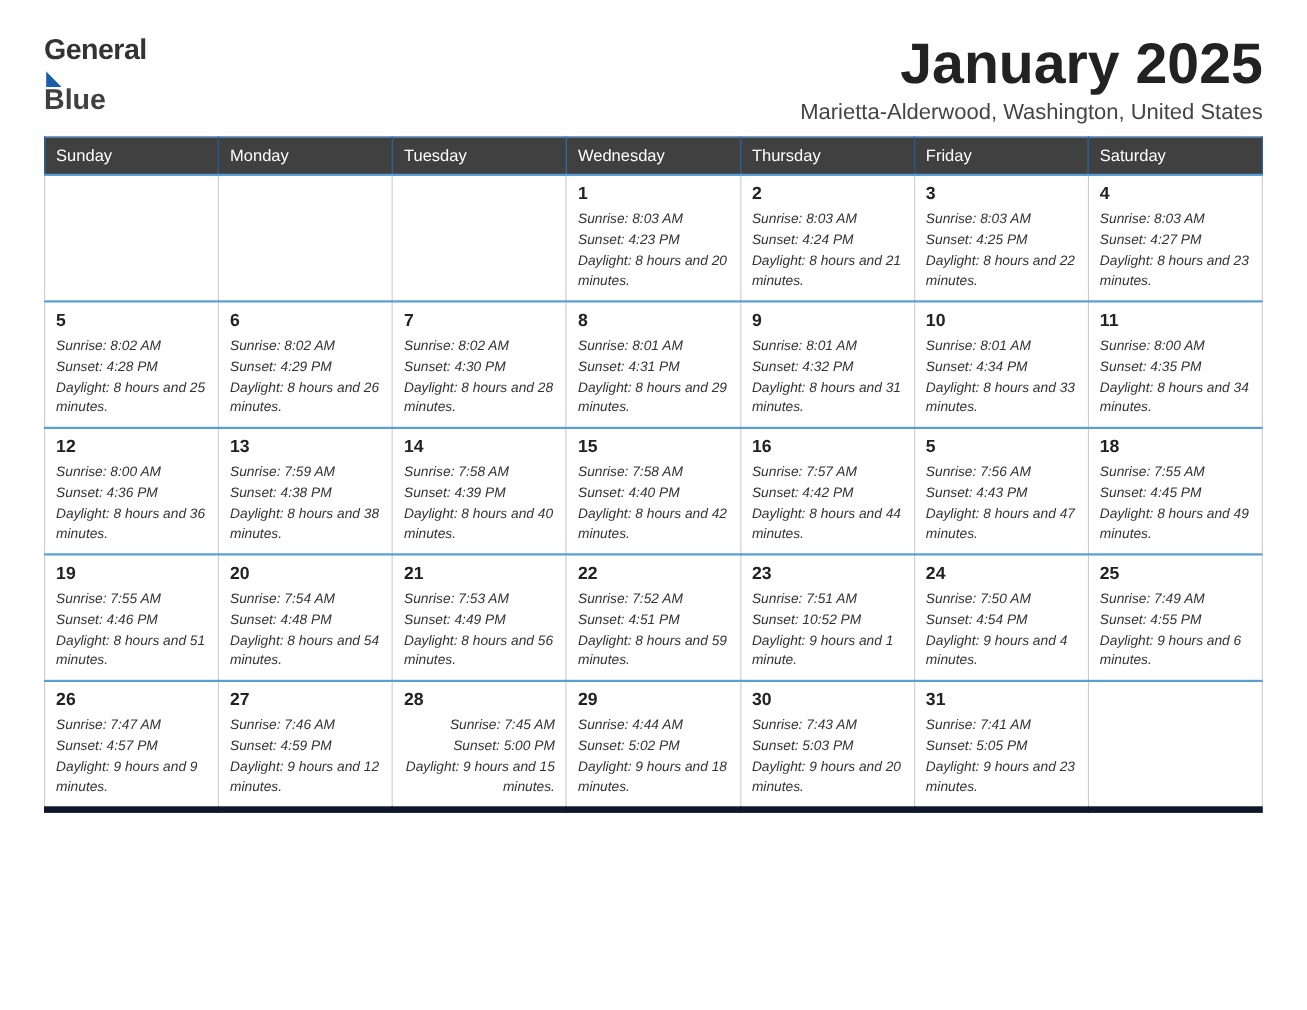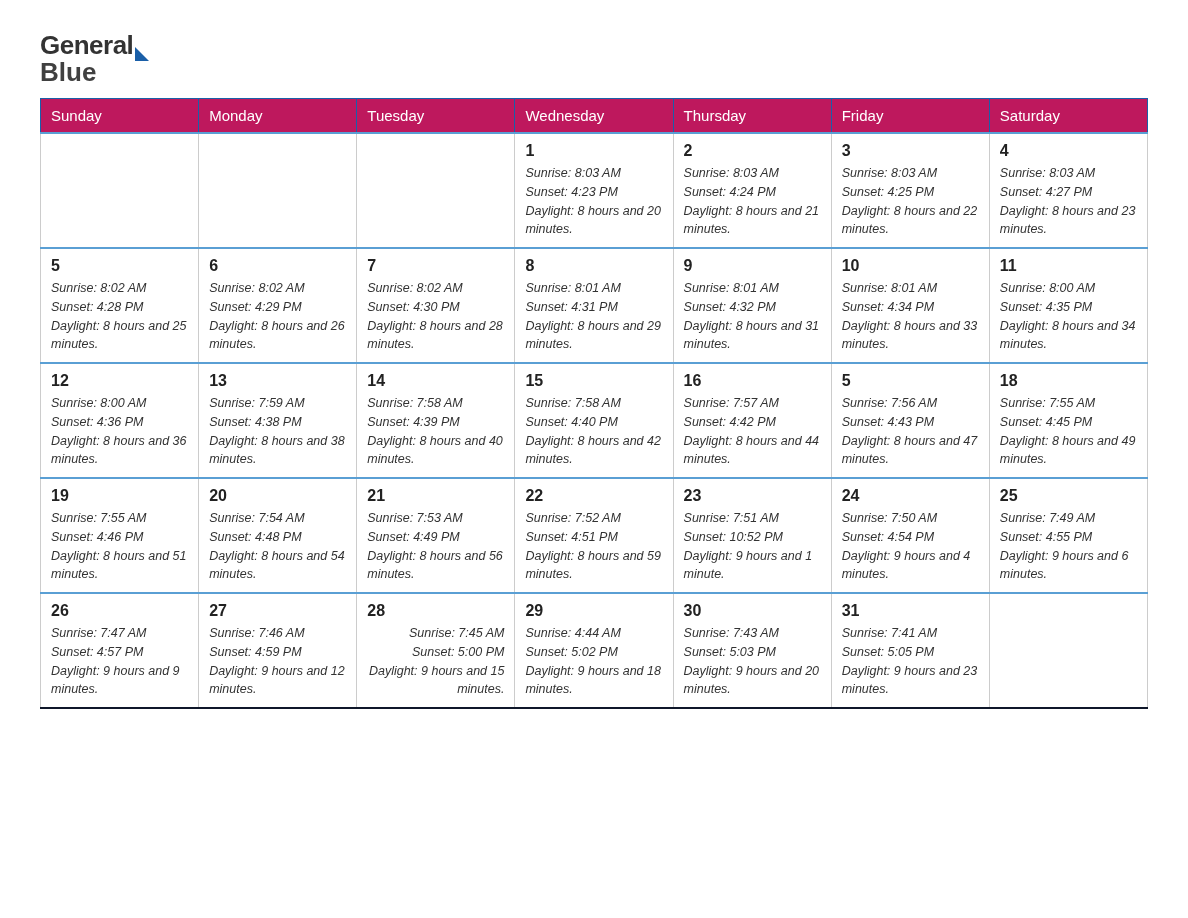--- a/index.html
+++ b/index.html
@@ -16,21 +16,22 @@
       align-items: flex-start;
       margin-bottom: 10px;
     }
     .logo {
       display: flex;
       flex-direction: column;
       align-items: flex-start;
     }
     .logo-top {
       display: flex;
-      align-items: flex-end;
+      align-items: flex-start;
+      flex-direction: column;
     }
     .logo-general {
       font-size: 26px;
       font-weight: bold;
       color: #333;
       letter-spacing: -0.5px;
     }
     .logo-arrow {
       width: 0;
       height: 0;
@@ -59,21 +60,21 @@
       font-size: 20px;
       color: #444;
       margin-top: 4px;
     }
     .calendar {
       width: 100%;
       border-collapse: collapse;
       margin-top: 10px;
     }
     .calendar th {
-      background-color: #be185d;
+      background-color: #404040;
       color: #ffffff;
       padding: 8px 10px;
       text-align: left;
       font-size: 15px;
       font-weight: normal;
       border: 1px solid #1a5fa8;
     }
     .calendar td {
       vertical-align: top;
       padding: 8px 10px;
@@ -95,36 +96,38 @@
     .day-info {
       font-size: 12.5px;
       color: #333;
       line-height: 1.5;
       font-style: italic;
     }
     .empty-cell {
       background: #fff;
     }
     .calendar tbody tr:last-child {
-      border-bottom: 2px solid #0f172a;
+      border-bottom: 6px solid #0f172a;
       margin-left: 24px;
     }
   </style>
 </head>
 <body>
 
 <div class="header">
   <div class="logo">
     <div class="logo-top">
       <span class="logo-general">General</span>
       <div class="logo-arrow"></div>
     </div>
     <span class="logo-blue">Blue</span>
   </div>
   <div class="title-block">
+    <div class="month-title">January 2025</div>
+    <div class="location-title">Marietta-Alderwood, Washington, United States</div>
   </div>
 </div>
 
 <table class="calendar">
   <thead>
     <tr>
     <th>Sunday</th>
         <th>Monday</th>
         <th>Tuesday</th>
         <th>Wednesday</th>

